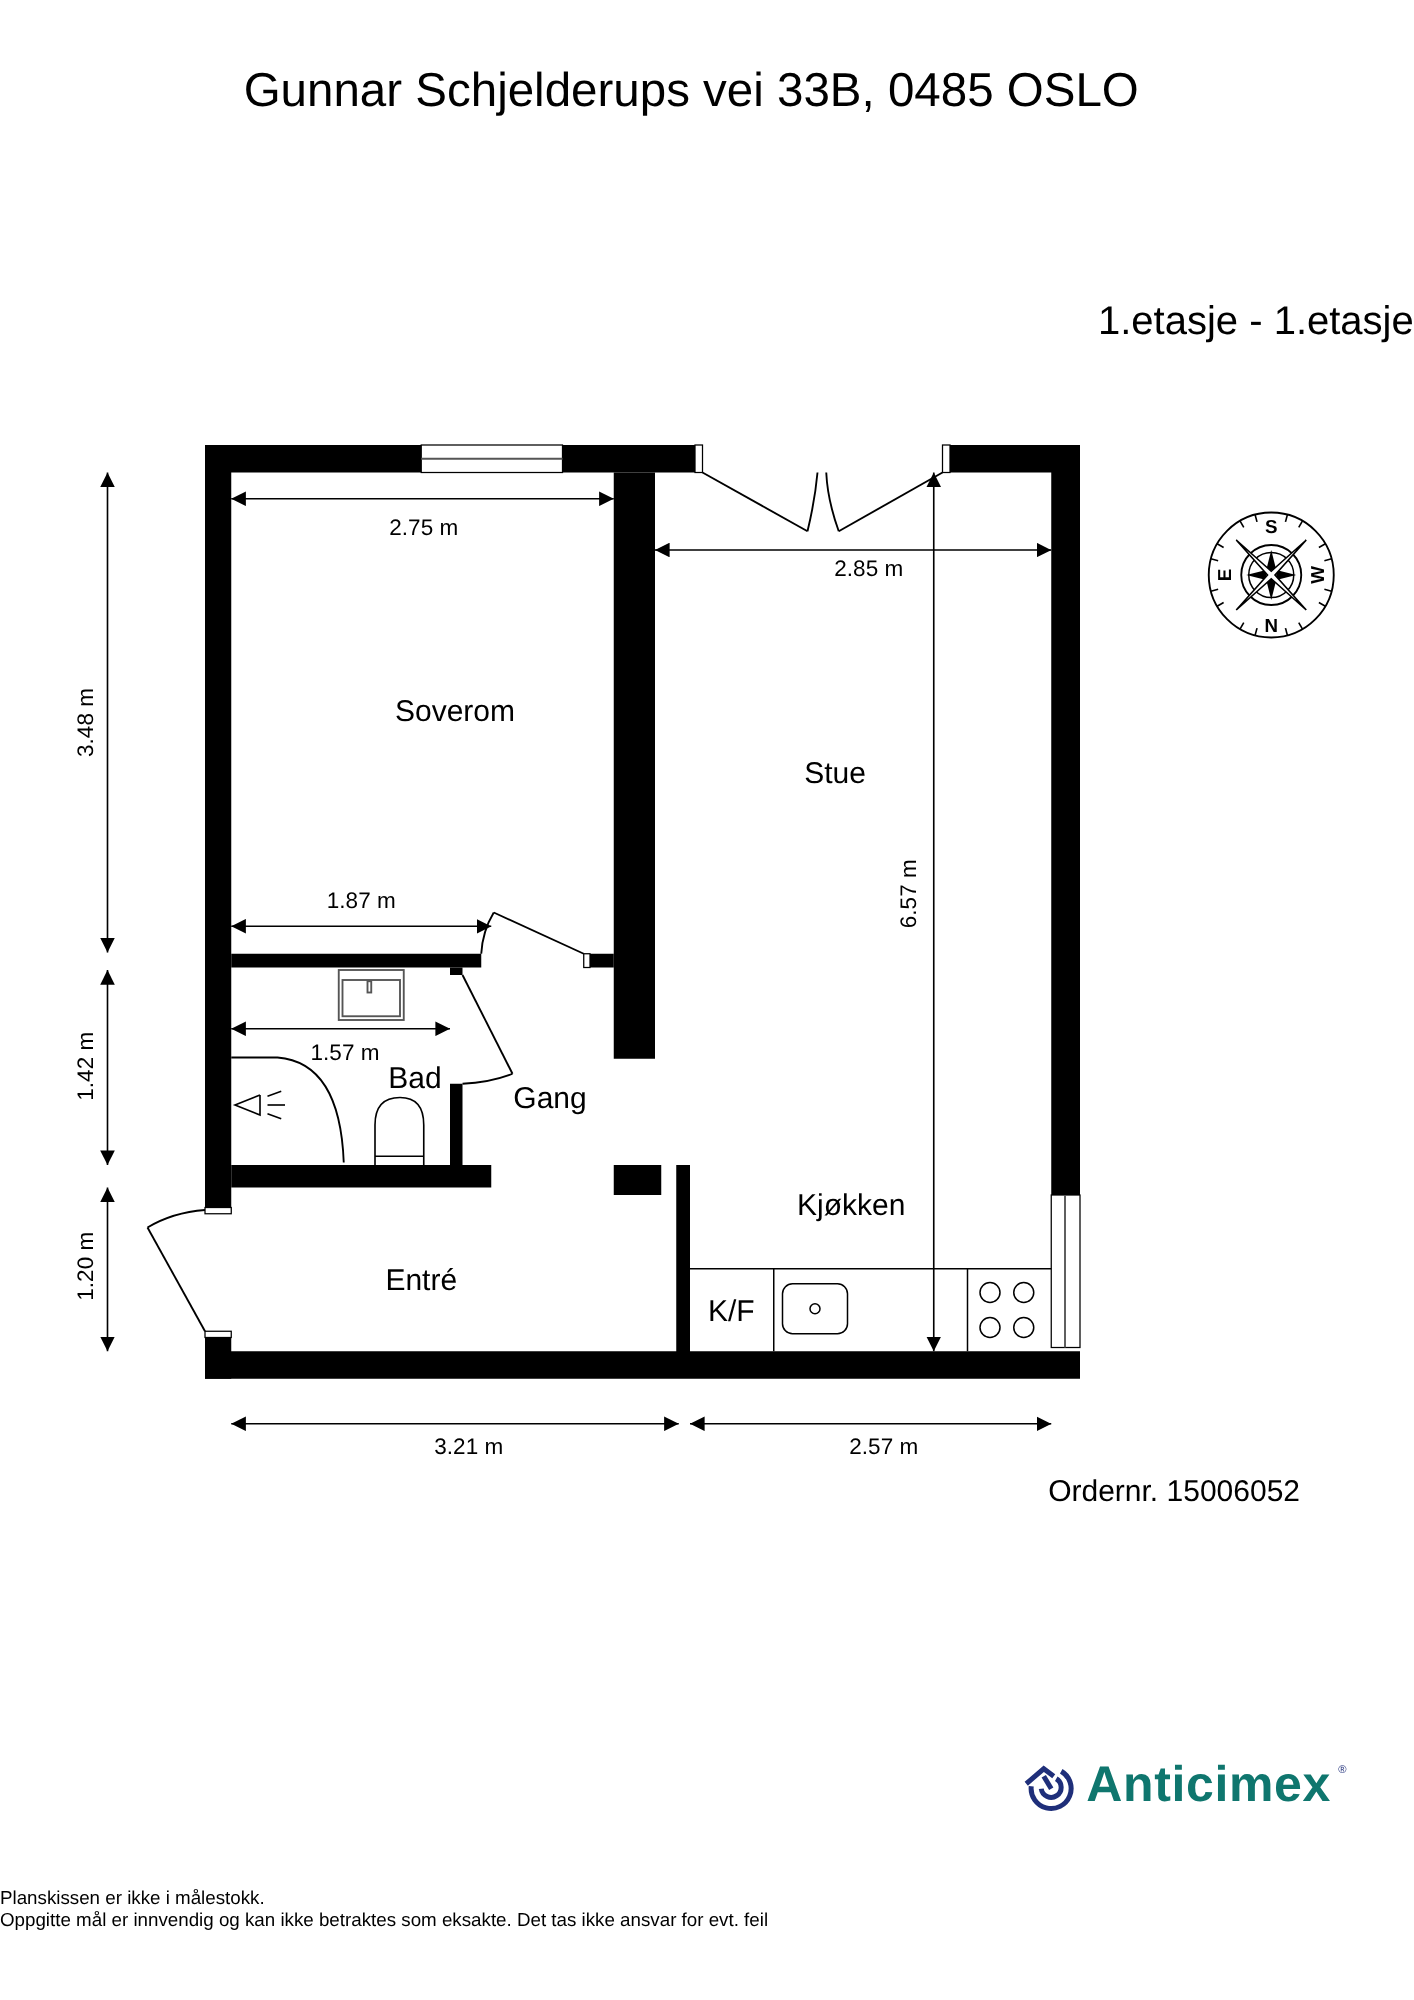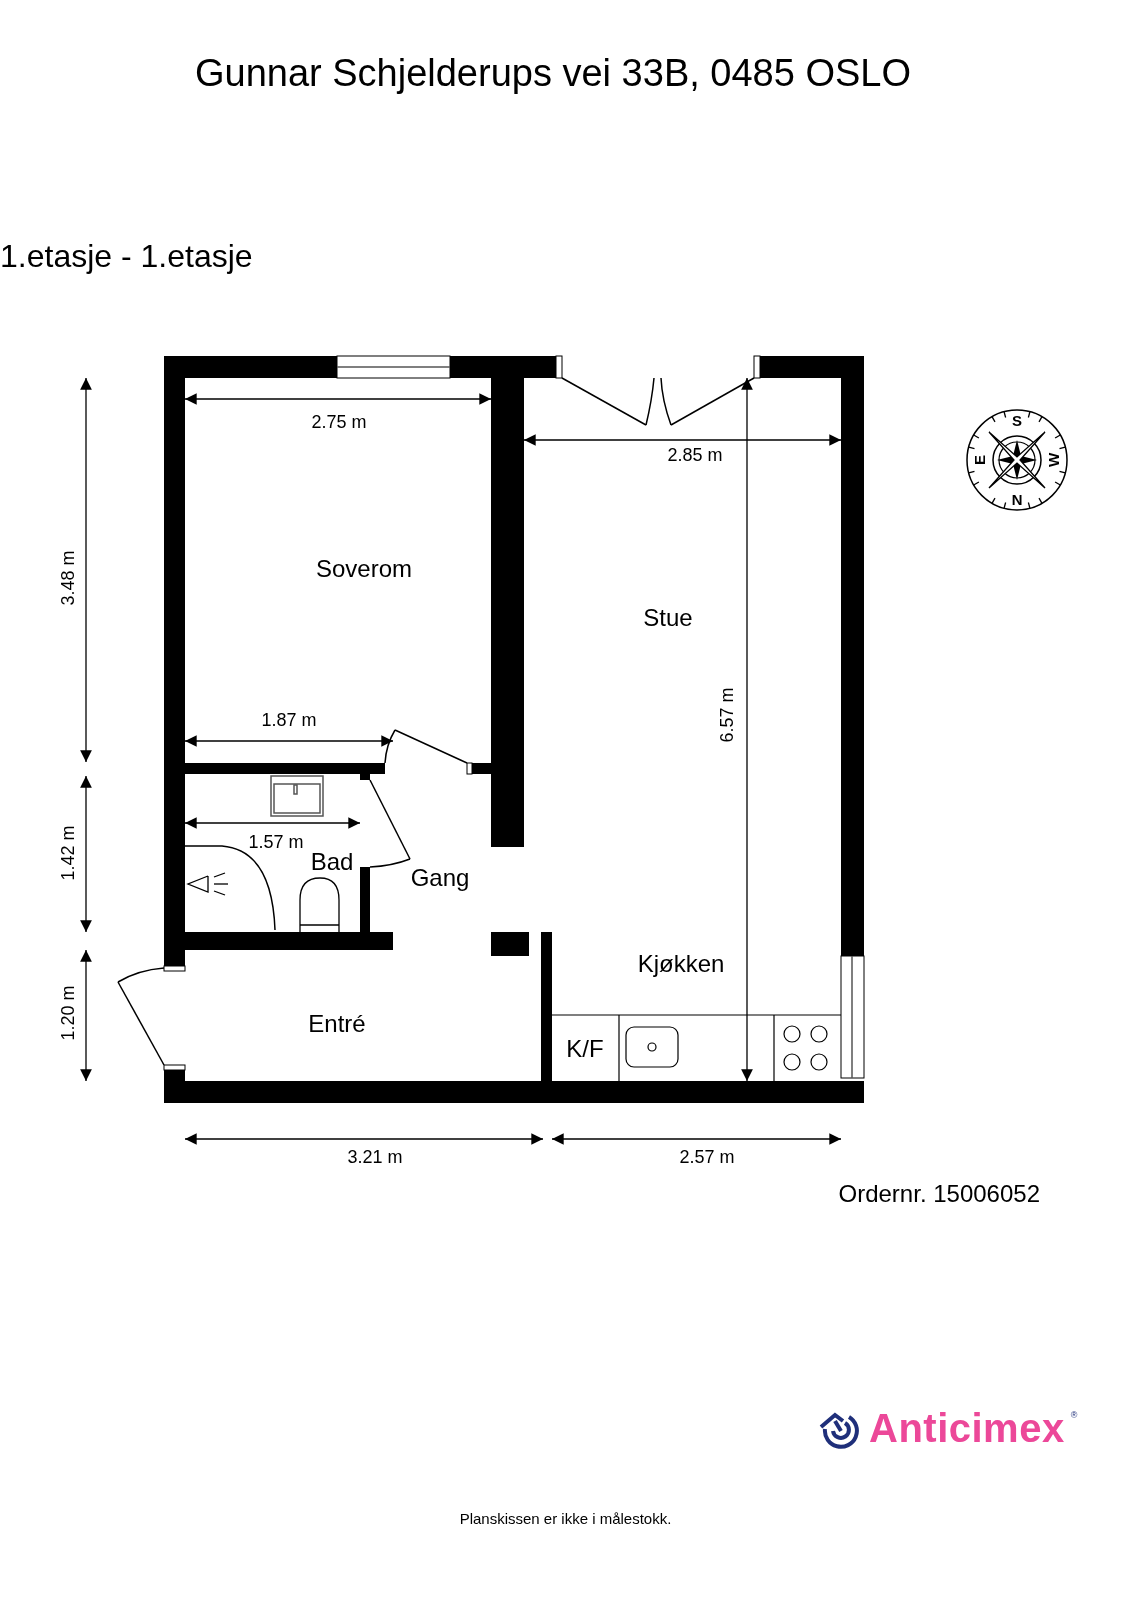--- a/index.html
+++ b/index.html
@@ -1,26 +1,26 @@
 <!DOCTYPE html>
 <html><head>
 <meta charset="utf-8">
 <style>
   html, body { margin:0; padding:0; background:#ffffff; }
   body { width:1131px; height:1600px; position:relative; overflow:hidden; font-family:"Liberation Sans", sans-serif; color:#000; }
   .title { position:absolute; left:0; width:1106px; top:52px; text-align:center; font-size:38px; }
-  .subtitle { position:absolute; left:0; width:1131px; top:238px; text-align:left; font-size:32px; }
+  .subtitle { position:absolute; left:0; width:1131px; top:238px; text-align:right; font-size:32px; }
   #plan { position:absolute; left:0; top:0; }
   .room-label { font-family:"Liberation Sans", sans-serif; font-size:24px; fill:#000; }
   .dim-label { font-family:"Liberation Sans", sans-serif; font-size:18px; fill:#000; }
   .order { position:absolute; left:0; width:1040px; top:1180px; text-align:right; font-size:24px; }
   .logo { position:absolute; left:815px; top:1406px; display:flex; align-items:center; gap:6px; }
-  .logo-text { font-size:40px; font-weight:bold; color:#ec4899; letter-spacing:0.5px; }
+  .logo-text { font-size:40px; font-weight:bold; color:#0f766e; letter-spacing:0.5px; }
   .logo-reg { font-size:9px; color:#1f2f7a; align-self:flex-start; margin-top:4px; }
-  .footer { position:absolute; left:0; width:1131px; top:1510px; text-align:center; font-size:15px; line-height:18px; }
+  .footer { position:absolute; left:0; width:1131px; top:1510px; font-size:15px; line-height:18px; }
 </style>
 </head>
 <body>
 
 <div class="title">Gunnar Schjelderups vei 33B, 0485 OSLO</div>
 <div class="subtitle">1.etasje  - 1.etasje</div>
 
 <svg id="plan" width="1131" height="1600" viewBox="0 0 1131 1600">
   <defs>
     <marker id="arr" viewBox="0 0 10 10" refX="10" refY="5" markerWidth="9" markerHeight="9" orient="auto-start-reverse">
@@ -202,13 +202,14 @@
       <path d="M18,22 A8,8 0 1 0 30,14"></path>
       <line x1="20" y1="12" x2="26" y2="22"></line>
     </g>
   </svg>
   <span class="logo-text">Anticimex</span>
   <span class="logo-reg">®</span>
 </div>
 
 <div class="footer">
   <div>Planskissen er ikke i målestokk.</div>
+  <div>Oppgitte mål er innvendig og kan ikke betraktes som eksakte. Det tas ikke ansvar for evt. feil</div>
 </div>
 
 </body></html>

